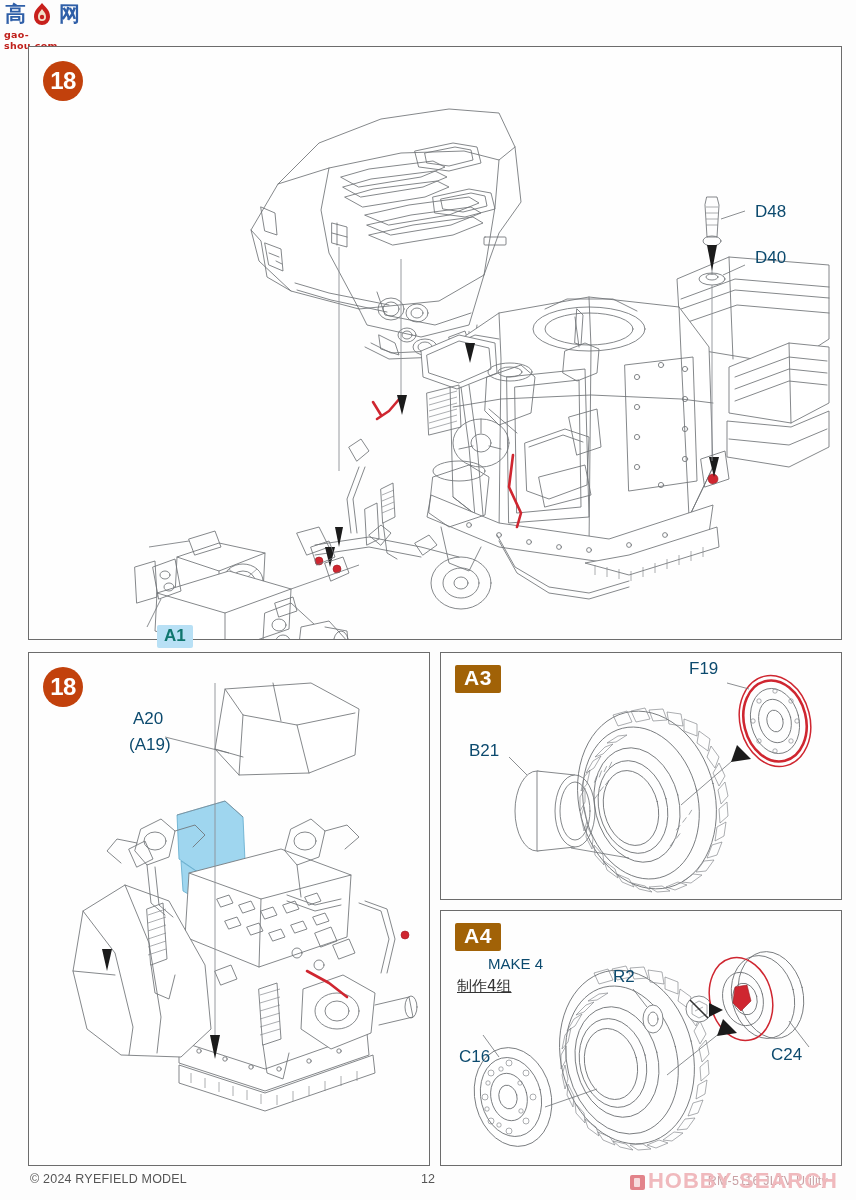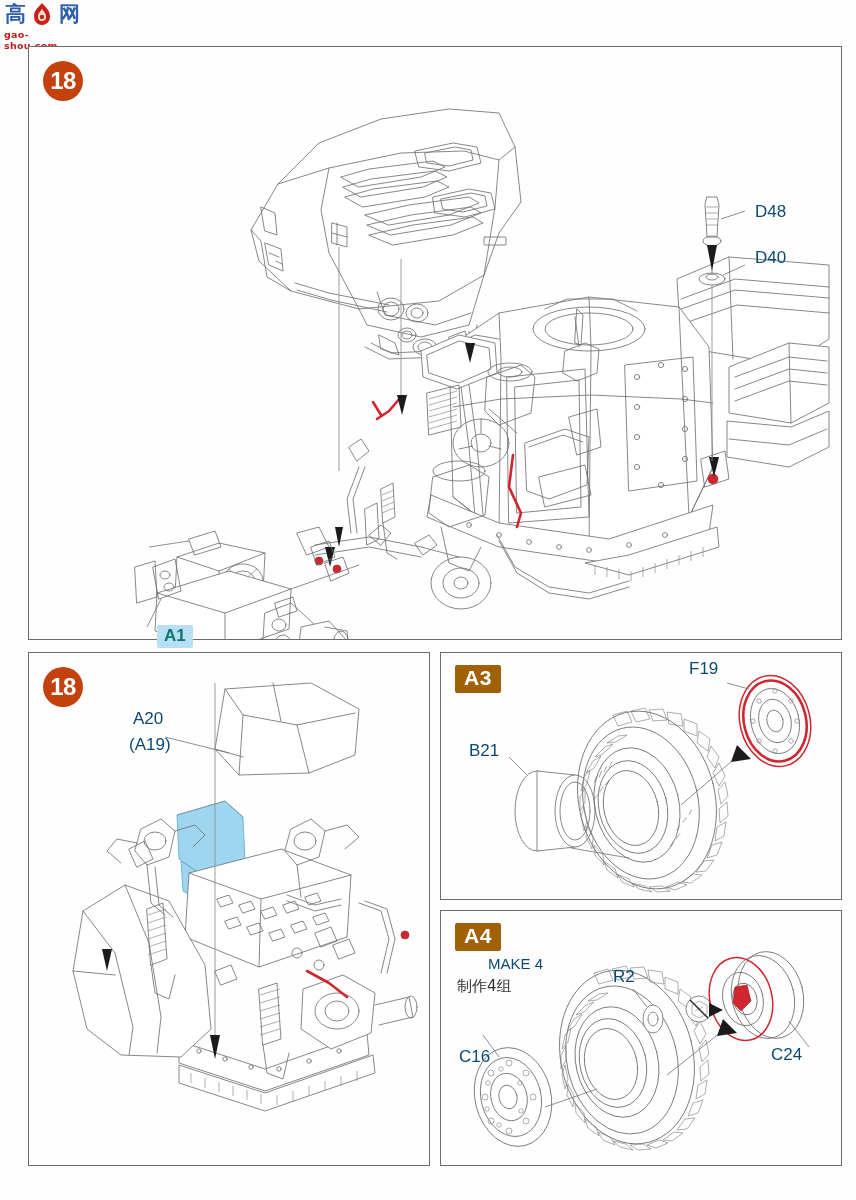--- a/index.html
+++ b/index.html
@@ -37,21 +37,21 @@
   .sub-badge{position:absolute;background:#a16207;color:#ffffff;
     font-size:21px;font-weight:bold;padding:1px 9px 3px 9px;border-radius:2px;
     letter-spacing:.5px;}
 
   .a1-badge{position:absolute;background:#b8e0f5;color:#0f766e;
     font-size:17px;font-weight:bold;padding:1px 7px 2px 7px;border-radius:2px;}
 
   .plabel{position:absolute;font-size:17px;color:#0c4a6e;white-space:nowrap;
     font-family:Liberation Sans, sans-serif;}
   .plabel.small{font-size:15px;}
-  .makecn{position:absolute;font-size:15px;color:#333;font-family:"DejaVu Sans",sans-serif;white-space:nowrap;}
+  .makecn{position:absolute;font-size:15px;color:#333;font-family:"DejaVu Sans",sans-serif;white-space:nowrap;text-decoration:underline;}
 
   svg{display:block;}
   .ln{fill:none;stroke:#6f7276;stroke-width:.85;stroke-linejoin:round;stroke-linecap:round;}
   .ln2{fill:none;stroke:#7e8287;stroke-width:.65;}
   .lnf{fill:#ffffff;stroke:#6f7276;stroke-width:.85;stroke-linejoin:round;}
   .red{fill:none;stroke:#cf2630;stroke-width:2.6;stroke-linecap:round;stroke-linejoin:round;}
   .redf{fill:#cf2630;stroke:#a01b23;stroke-width:.6;}
   .redthin{fill:none;stroke:#cf2630;stroke-width:1.5;}
   .blue{fill:#9fd6ef;stroke:#5fa9cc;stroke-width:.8;}
   .lead{fill:none;stroke:#6f7276;stroke-width:.8;}
@@ -633,14 +633,22 @@
       <path class="arrowk" d="M268 92 L282 99 L268 106 Z"></path>
 
       <path class="lead" d="M104 196 L156 178"></path>
     </svg>
 
     <div class="plabel" style="left:172px;top:56px;">R2</div>
     <div class="plabel" style="left:330px;top:134px;">C24</div>
     <div class="plabel" style="left:18px;top:108px;margin-top:28px;">C16</div>
   </div>
 
+  <div class="footer">
+    <div class="copy">© 2024 RYEFIELD MODEL</div>
+    <div class="pageno">12</div>
+    <div class="kitcode">RM-5116 JLTV Utility</div>
+    <div class="hs-mark">
+      <span class="hs-box"></span><span>HOBBY SEARCH</span>
+    </div>
+  </div>
 
 </div>
 
 </body></html>

